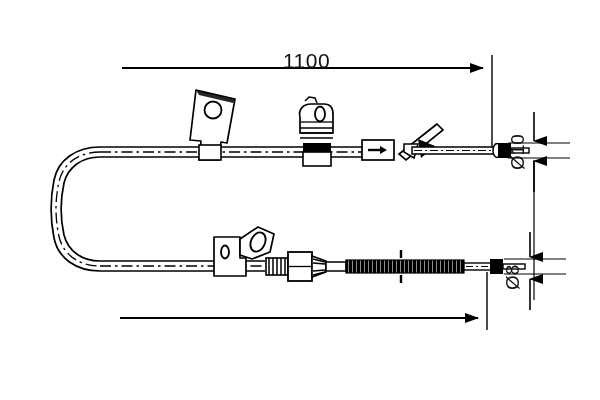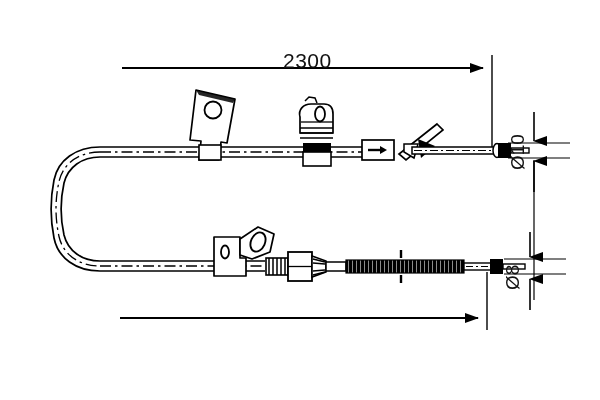--- a/index.html
+++ b/index.html
@@ -206,19 +206,19 @@
 
     <g>
       <line x1="530" y1="232" x2="530" y2="257" stroke="#000" stroke-width="1.6" marker-end="url(#arrowD)"></line>
       <line x1="530" y1="310" x2="530" y2="279" stroke="#000" stroke-width="1.6" marker-end="url(#arrowU)"></line>
       <line x1="504" y1="259" x2="566" y2="259" stroke="#000" stroke-width="1.2"></line>
       <line x1="504" y1="274" x2="566" y2="274" stroke="#000" stroke-width="1.2"></line>
     </g>
 
   </svg>
 
-  <div class="dim-label" id="label-main">2300</div>
+  <div class="dim-label" id="label-main">1100</div>
 
   <div class="dim-label" id="label-d10">Ø10</div>
 
   <div class="dim-label" id="label-d8">Ø8</div>
 
 </div>
 
 </body></html>

